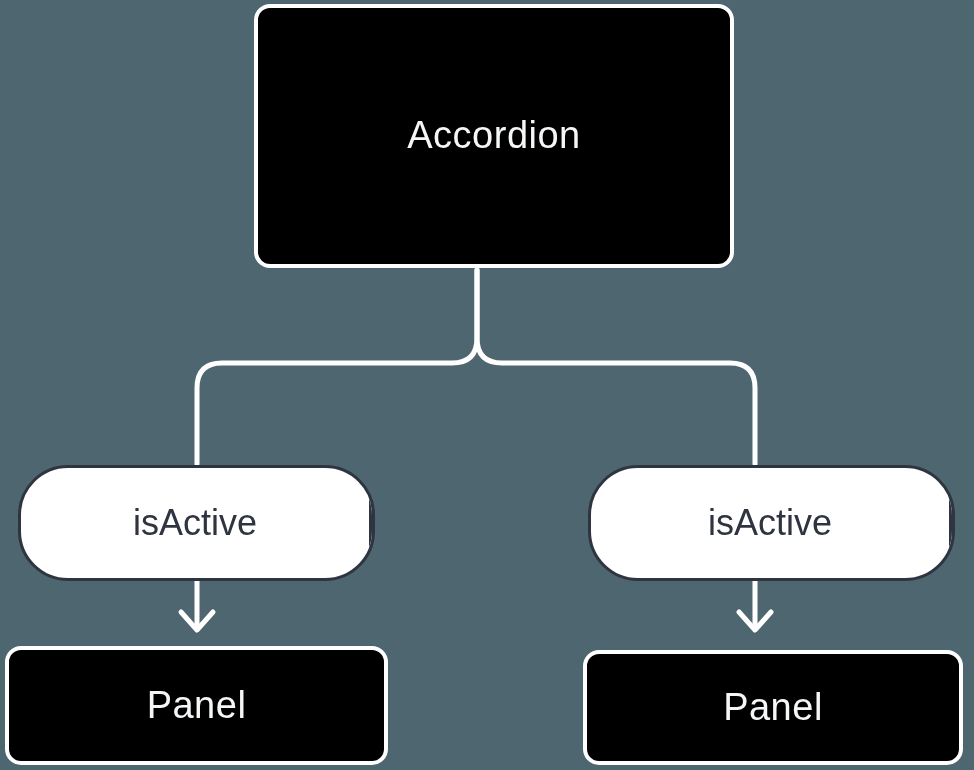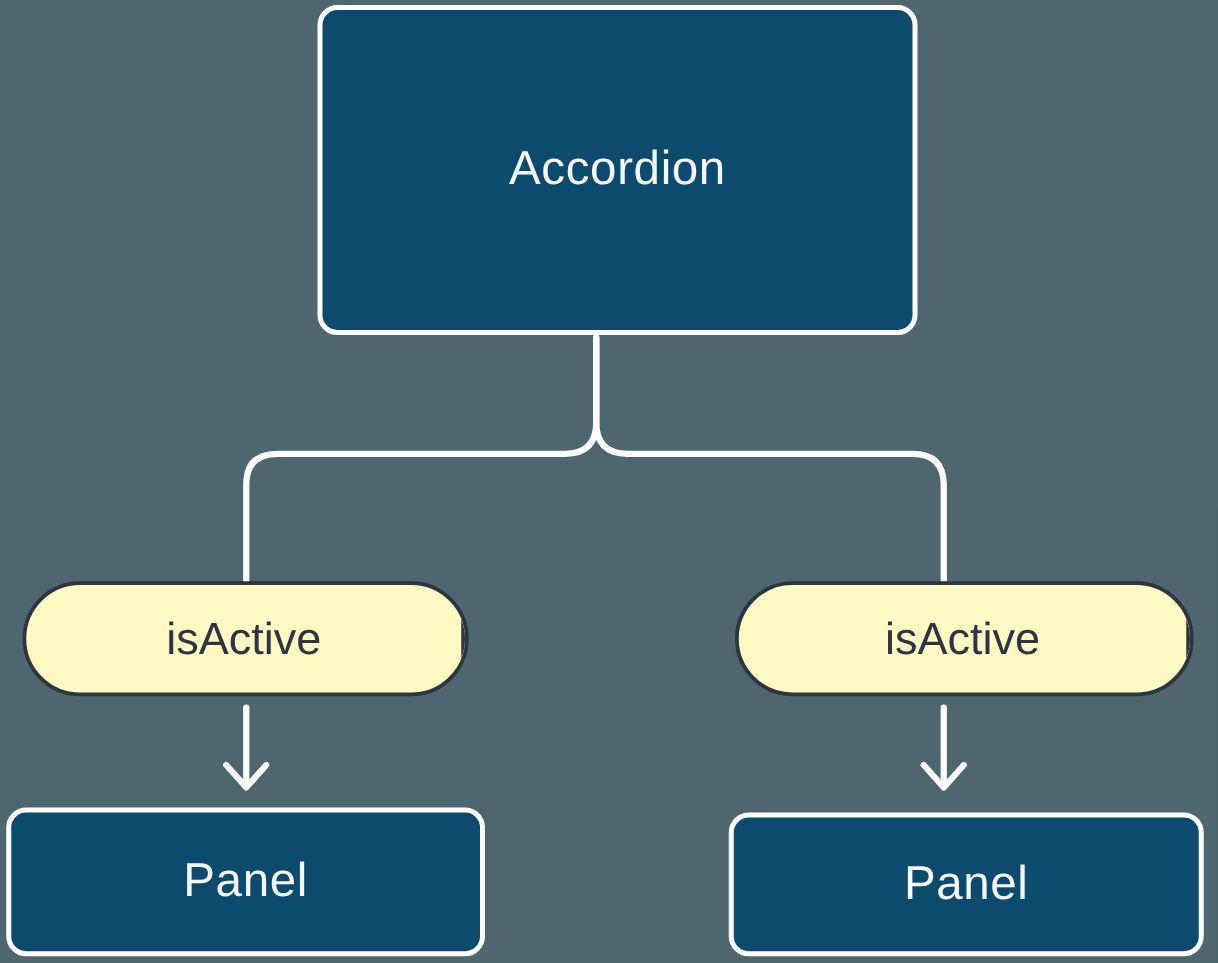--- a/index.html
+++ b/index.html
@@ -17,21 +17,21 @@
   }
   .connector-layer {
     position: absolute;
     inset: 0;
     z-index: 1;
     pointer-events: none;
   }
   .node-card {
     position: absolute;
     z-index: 2;
-    background: #0c4a6e;
+    background: #000000;
     border: 4px solid #ffffff;
     border-radius: 16px;
     display: flex;
     flex-direction: column;
     align-items: center;
     justify-content: center;
   }
   .card-root {
     left: 254px; top: 4px;
     width: 480px; height: 264px;
@@ -64,22 +64,22 @@
     justify-content: center;
     font-size: 36px;
     font-weight: 400;
     flex: 1;
   }
   .pill-divider { flex: none; }
   
   .pill-prop {
     position: absolute;
     z-index: 2;
-    height: 92px;
-    background: #fef9c3;
+    height: 116px;
+    background: #ffffff;
     border: 3px solid #2f3540;
     color: #2f3540;
   }
   .pill-prop .pill-divider { background: #2f3540; width: 3px; }
   .pill-prop-left { left: 18px; top: 465px; width: 357px; }
   .pill-prop-left .pill-name-seg { width: 209px; }
   .pill-prop-right { left: 588px; top: 465px; width: 367px; }
   .pill-prop-right .pill-name-seg { width: 211px; }
   .card-panel-left  { left: 5px;   top: 646px; width: 383px; height: 119px; }
   .card-panel-right { left: 583px; top: 650px; width: 380px; height: 115px; }

